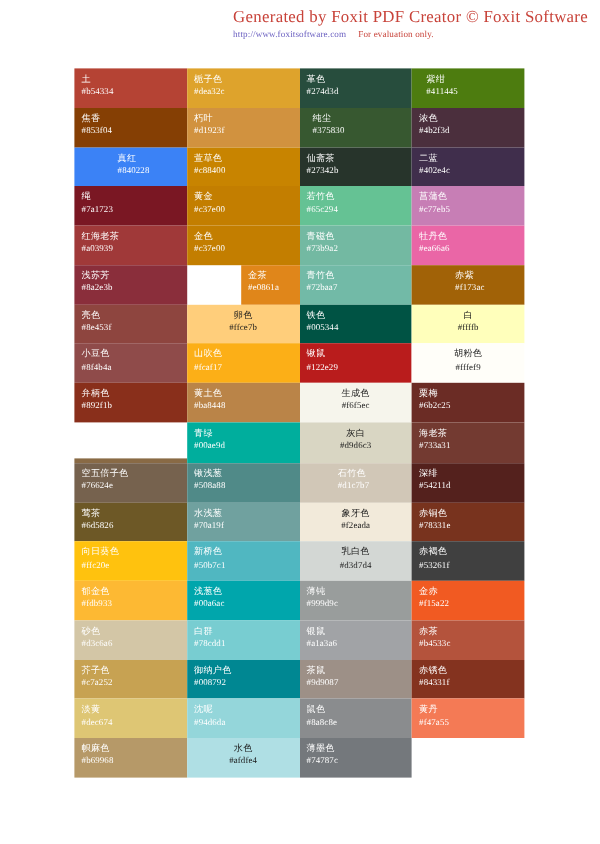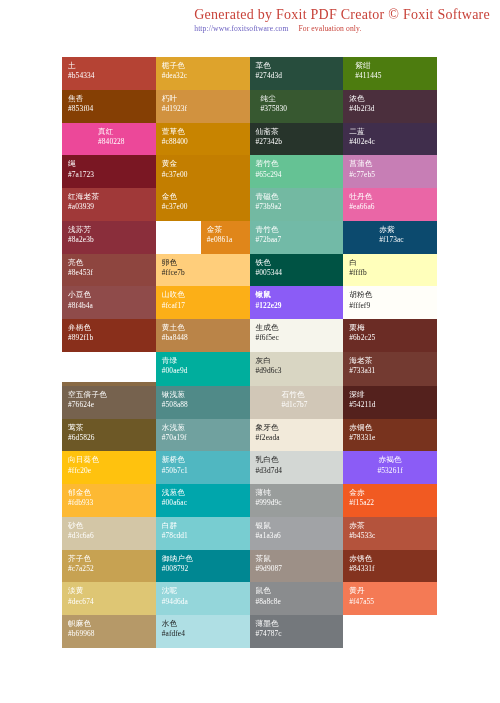--- a/index.html
+++ b/index.html
@@ -69,21 +69,21 @@
   .swatch .sw-hex {
     display: block;
     font-size: 7.4px;
     line-height: 1.45;
     letter-spacing: 0.1px;
     font-family: "Liberation Serif", "DejaVu Serif", serif;
   }
   .swatch.light-text .sw-name,
   .swatch.light-text .sw-hex { color: #ffffff; }
   .swatch.dark-text .sw-name,
-  .swatch.dark-text .sw-hex { color: #1a1a1a; }
+  .swatch.dark-text .sw-hex { color: #1a1a1a; text-align: center; }
 </style>
 </head>
 <body>
 
 <div id="foxit-header">
   <span class="line1">Generated by Foxit PDF Creator © Foxit Software</span>
   <span class="line2">
     <span class="url">http://www.foxitsoftware.com</span><span class="eval">For evaluation only.</span>
   </span>
 </div>
@@ -114,21 +114,21 @@
       <span class="sw-hex">#d1923f</span>
     </div>
     <div class="swatch light-text" style="background: rgb(55, 88, 48); padding-left: 11px;">
       <span class="sw-name">纯尘</span>
       <span class="sw-hex">#375830</span>
     </div>
     <div class="swatch light-text" style="background: rgb(75, 47, 61);">
       <span class="sw-name">浓色</span>
       <span class="sw-hex">#4b2f3d</span>
     </div>
-    <div class="swatch light-text" style="background: #ec4899; padding-left: 36px;">
+    <div class="swatch light-text" style="background: #3b82f6; padding-left: 36px;">
       <span class="sw-name">真红</span>
       <span class="sw-hex">#840228</span>
     </div>
     <div class="swatch light-text" style="background: rgb(200, 132, 0);">
       <span class="sw-name">萱草色</span>
       <span class="sw-hex">#c88400</span>
     </div>
     <div class="swatch light-text" style="background: rgb(39, 52, 43);">
       <span class="sw-name">仙斋茶</span>
       <span class="sw-hex">#27342b</span>
@@ -174,21 +174,21 @@
       <span class="sw-hex">#8a2e3b</span>
     </div>
     <div class="swatch light-text" style="background: rgb(224, 134, 26); margin-left: 45px;">
       <span class="sw-name">金茶</span>
       <span class="sw-hex">#e0861a</span>
     </div>
     <div class="swatch light-text" style="background: rgb(114, 186, 167);">
       <span class="sw-name">青竹色</span>
       <span class="sw-hex">#72baa7</span>
     </div>
-    <div class="swatch light-text" style="background: #0c4a6e; padding-left: 36px;">
+    <div class="swatch light-text" style="background: #a16207; padding-left: 36px;">
       <span class="sw-name">赤紫</span>
       <span class="sw-hex">#f173ac</span>
     </div>
     <div class="swatch light-text" style="background: rgb(142, 69, 63);">
       <span class="sw-name">亮色</span>
       <span class="sw-hex">#8e453f</span>
     </div>
     <div class="swatch dark-text" style="background: rgb(255, 206, 123);">
       <span class="sw-name">卵色</span>
       <span class="sw-hex">#ffce7b</span>
@@ -202,21 +202,21 @@
       <span class="sw-hex">#ffffb</span>
     </div>
     <div class="swatch light-text" style="background: rgb(143, 75, 74);">
       <span class="sw-name">小豆色</span>
       <span class="sw-hex">#8f4b4a</span>
     </div>
     <div class="swatch light-text" style="background: rgb(252, 175, 23);">
       <span class="sw-name">山吹色</span>
       <span class="sw-hex">#fcaf17</span>
     </div>
-    <div class="swatch light-text" style="background: #8b5cf6; font-weight: bold;">
+    <div class="swatch light-text" style="background: #b91c1c;">
       <span class="sw-name">锹鼠</span>
       <span class="sw-hex">#122e29</span>
     </div>
     <div class="swatch dark-text" style="background: rgb(255, 254, 249);">
       <span class="sw-name">胡粉色</span>
       <span class="sw-hex">#fffef9</span>
     </div>
     <div class="swatch light-text" style="background: rgb(137, 47, 27);">
       <span class="sw-name">弁柄色</span>
       <span class="sw-hex">#892f1b</span>
@@ -286,21 +286,21 @@
       <span class="sw-hex">#ffc20e</span>
     </div>
     <div class="swatch light-text" style="background: rgb(80, 183, 193);">
       <span class="sw-name">新桥色</span>
       <span class="sw-hex">#50b7c1</span>
     </div>
     <div class="swatch dark-text" style="background: rgb(211, 215, 212);">
       <span class="sw-name">乳白色</span>
       <span class="sw-hex">#d3d7d4</span>
     </div>
-    <div class="swatch light-text" style="background: #8b5cf6; text-align: center;">
+    <div class="swatch light-text" style="background: #404040;">
       <span class="sw-name">赤褐色</span>
       <span class="sw-hex">#53261f</span>
     </div>
     <div class="swatch light-text" style="background: rgb(253, 185, 51);">
       <span class="sw-name">郁金色</span>
       <span class="sw-hex">#fdb933</span>
     </div>
     <div class="swatch light-text" style="background: rgb(0, 166, 172);">
       <span class="sw-name">浅葱色</span>
       <span class="sw-hex">#00a6ac</span>

